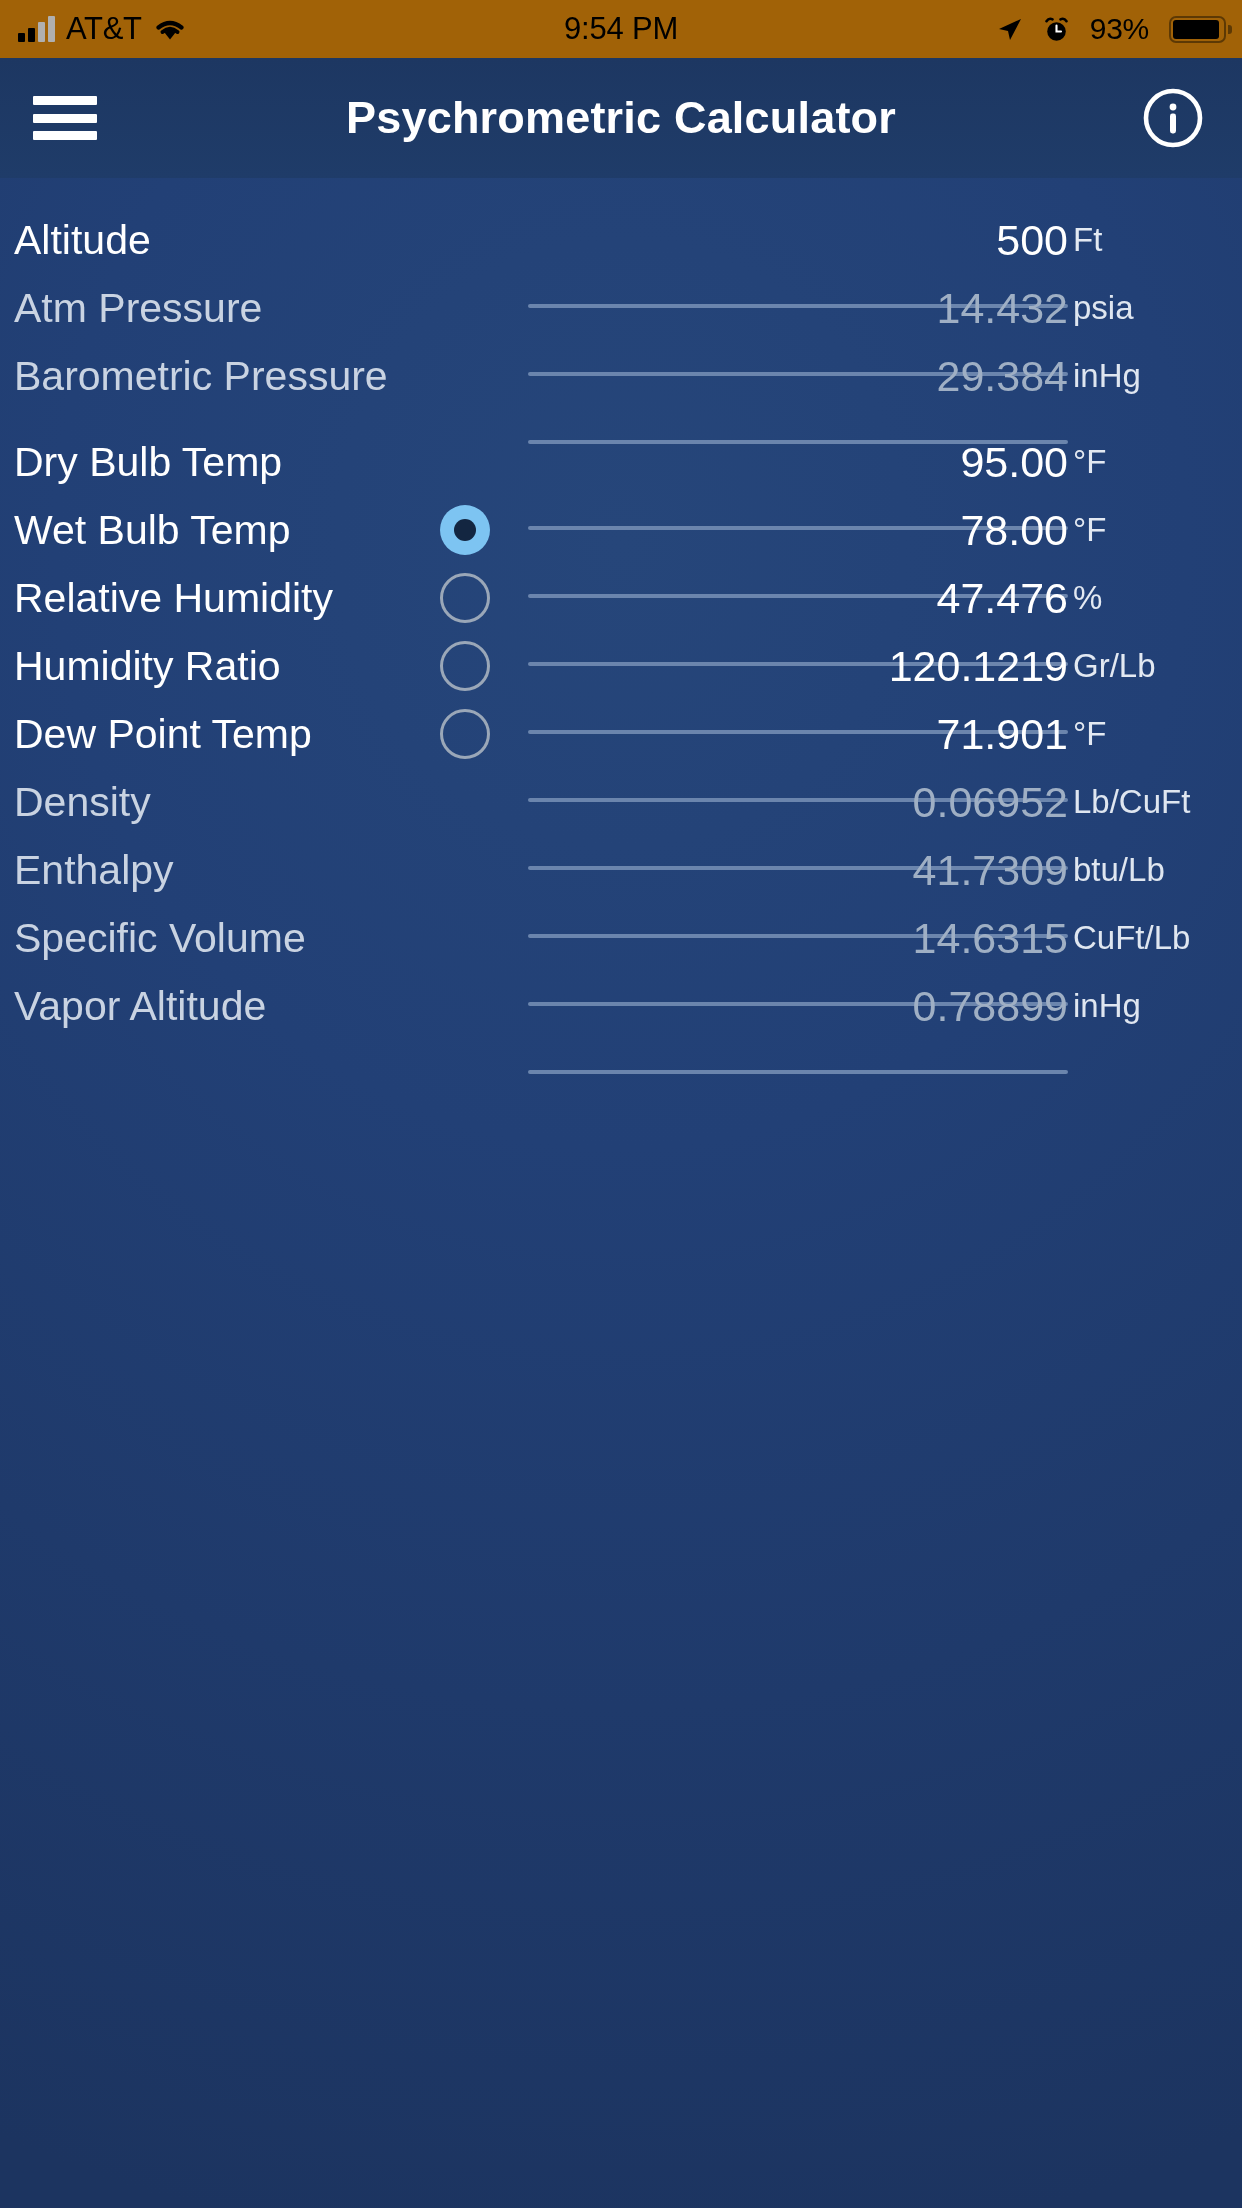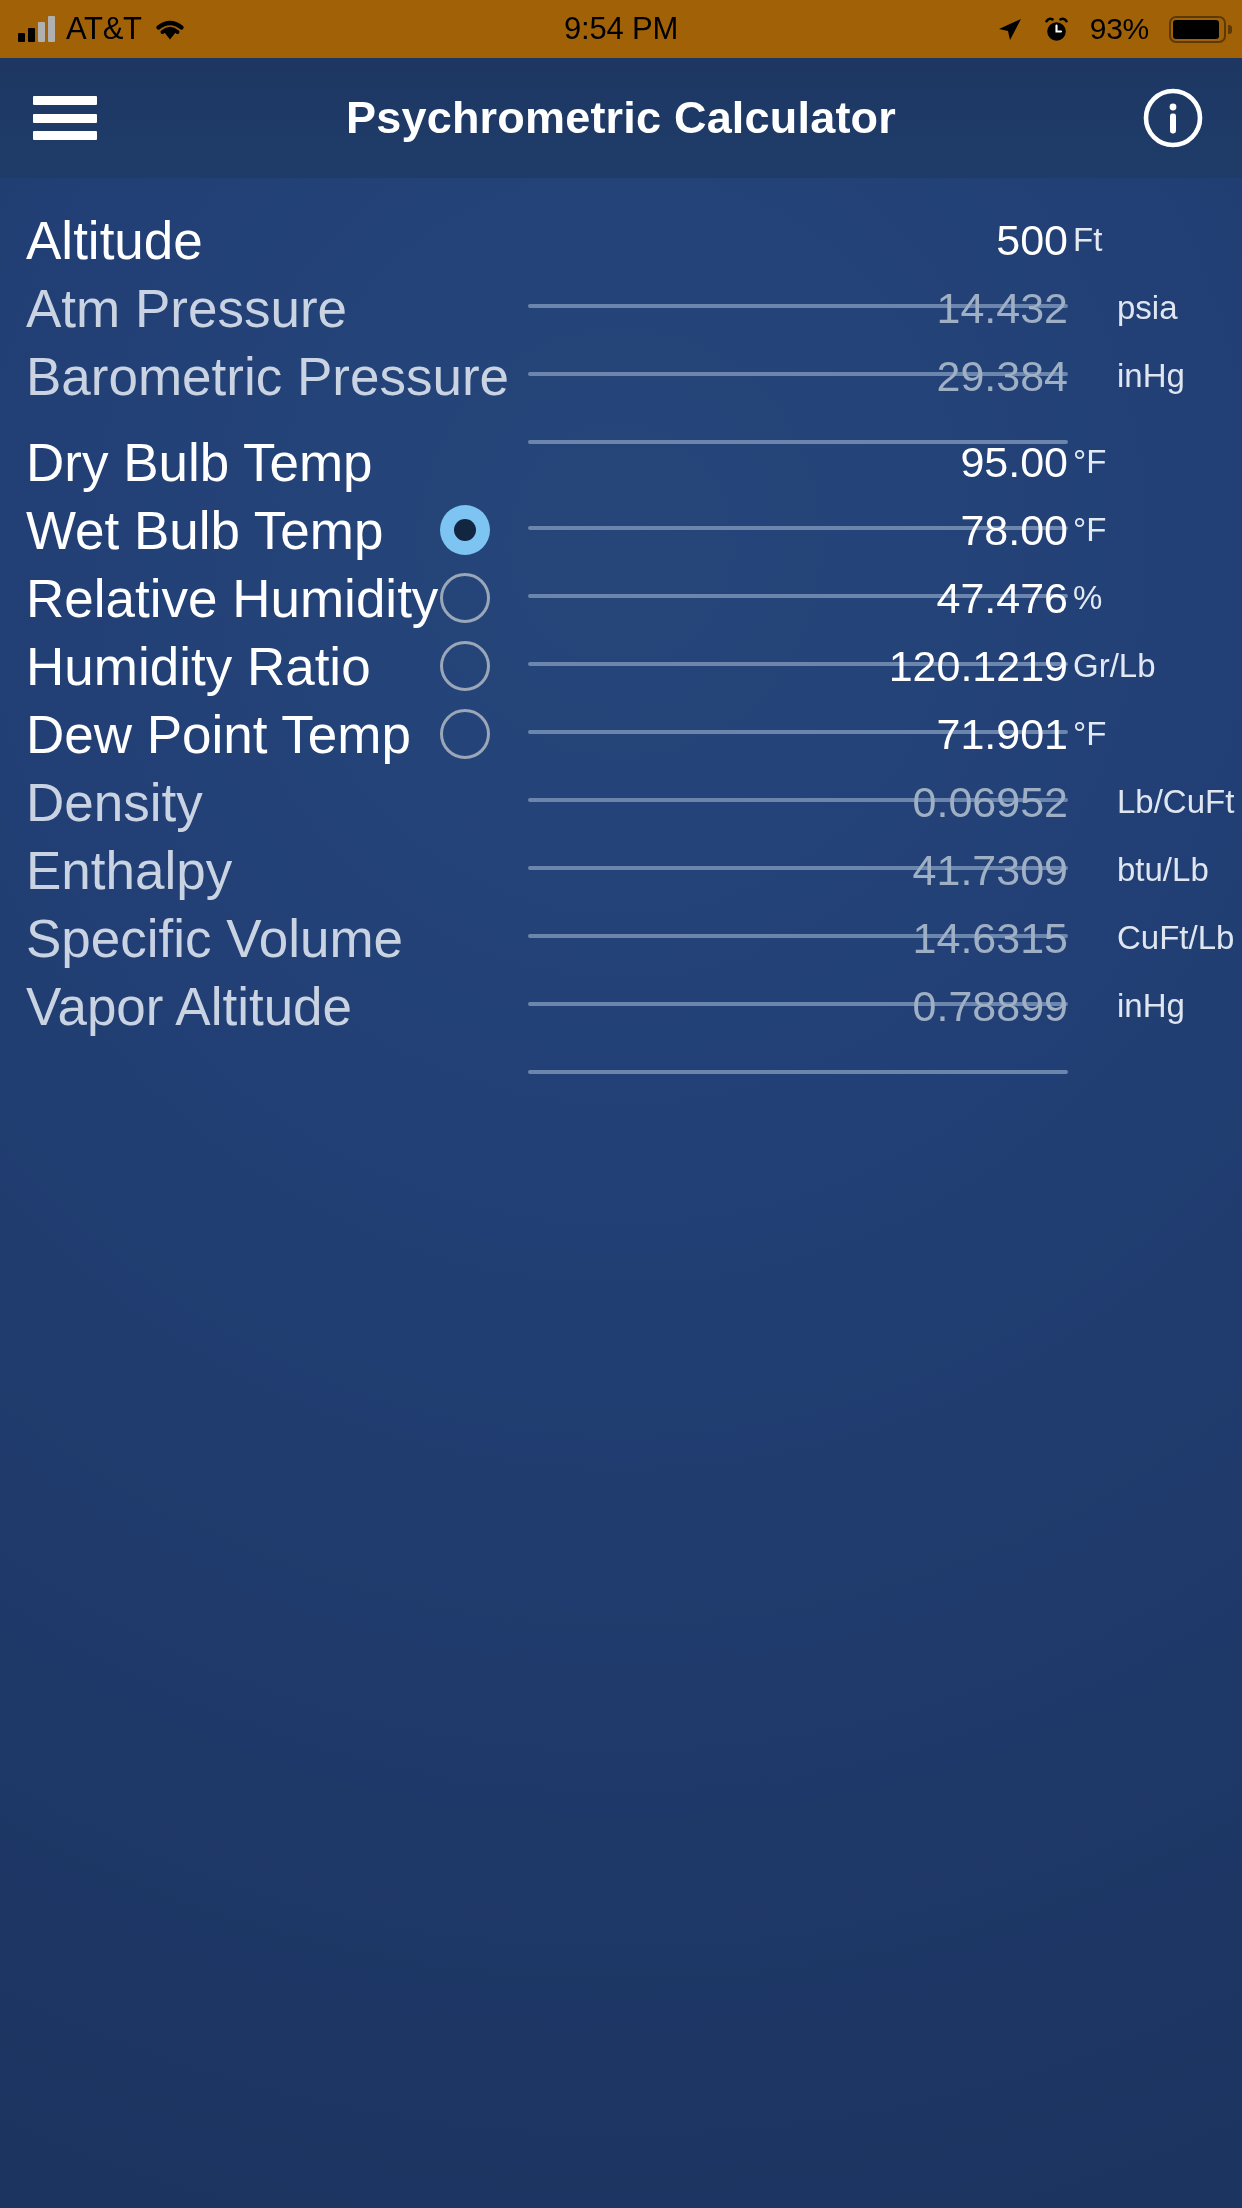--- a/index.html
+++ b/index.html
@@ -85,22 +85,22 @@
     position:absolute; top:178px; left:0;
     width:1242px; height:2030px;
     background:
       radial-gradient(ellipse 130% 85% at 50% 18%, #26467a 0%, #224076 35%, #1c3460 100%);
   }
 
   .row{
     position:absolute; left:0; width:1242px; height:96px;
   }
   .row .label{
-    position:absolute; left:26px; top:50%; transform:translateY(-50%);
-    font-size:53px; color:#ffffff; white-space:nowrap;
+    position:absolute; left:14px; top:50%; transform:translateY(-50%);
+    font-size:41px; color:#ffffff; white-space:nowrap;
   }
   .row.readonly .label{ color:#c9d3e2; }
 
   .radio{
     position:absolute; left:440px; top:50%; transform:translateY(-50%);
     width:50px; height:50px; border-radius:50%;
     border:3px solid #9aa7b8; background:transparent; cursor:pointer;
   }
   .radio.selected{
     border:none; background:#7dc4f2;
@@ -114,21 +114,21 @@
   .value{
     position:absolute; right:174px; top:50%; transform:translateY(-50%);
     font-size:43px; color:#ffffff; text-align:right; white-space:nowrap;
   }
   .row.readonly .value{ color:#9fafc4; }
 
   .unit{
     position:absolute; left:1073px; top:50%; transform:translateY(-50%);
     font-size:33px; color:#e3e9f2; white-space:nowrap;
   }
-  .row.readonly .unit{ color:#dfe6f0;margin-left:44px; }
+  .row.readonly .unit{ color:#dfe6f0; }
 
   .underline{
     position:absolute; left:528px; width:540px; height:4px;
     background:#6b85ad; border-radius:2px;
   }
 </style>
 </head>
 <body>
 
 <div class="statusbar">

